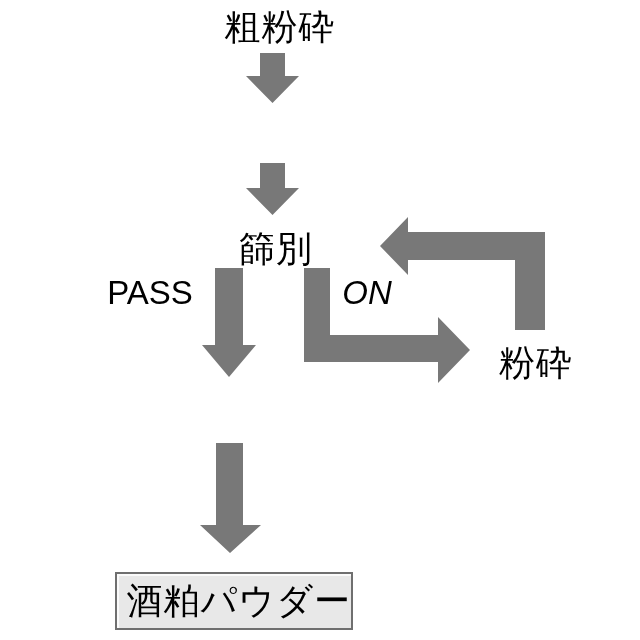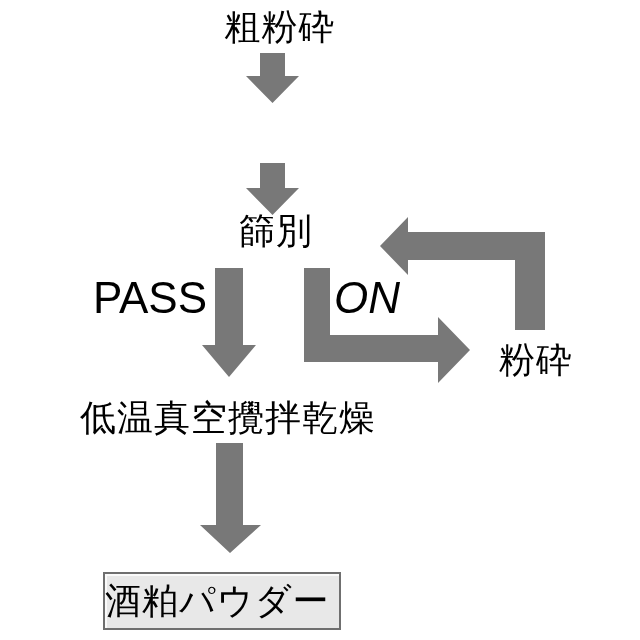--- a/index.html
+++ b/index.html
@@ -33,42 +33,42 @@
     color: var(--text, #000000);
     font-size: 36px;
     line-height: 1;
     letter-spacing: 1px;
   }
   .branch-label {
     position: absolute;
     transform: translateX(-50%);
     white-space: nowrap;
     color: var(--text, #000000);
-    font-size: 44px;
+    font-size: 33px;
     line-height: 1;
   }
   .node-coarse   { left: 272px; top: 9px; }
   .node-primary  { left: 268px; top: 121px; }
-  .node-sieving  { left: 268px; top: 213px; }
+  .node-sieving  { left: 268px; top: 231px; }
   .label-pass    { left: 142px; top: 276px; }
   .label-on      { left: 359px; top: 276px; font-style: italic; }
-  .node-grinding { left: 528px; top: 345px; font-family: Liberation Mono, monospace; }
+  .node-grinding { left: 528px; top: 345px; }
   .node-vacuum   { left: 220px; top: 400px; }
   .powder-box {
     position: absolute;
-    left: 95px;
+    left: 107px;
     top: 572px;
     width: 234px;
     height: 54px;
     background: var(--box-fill, #e8e8e8);
     border: 2px solid var(--box-border, #6f6f6f);
     box-shadow: inset 2px 2px 0 #fafafa;
     display: flex;
     align-items: center;
-    justify-content: flex-start;
+    justify-content: flex-end;
   }
   .powder-box .box-text {
     color: var(--text, #000000);
     font-size: 36px;
     line-height: 1;
     letter-spacing: 1px;
     white-space: nowrap;
   }
 </style>
 </head>
@@ -89,19 +89,18 @@
 
 
   <div class="node node-sieving">篩別</div>
 
   <div class="branch-label label-pass">PASS</div>
 
   <div class="branch-label label-on">ON</div>
 
   <div class="node node-grinding">粉砕</div>
 
-  <div class="node node-vacuum">低温真空攪拌乾燥</div>
 
   <div class="powder-box">
     <span class="box-text">酒粕パウダー</span>
   </div>
 
 </div>
 
 </body></html>

